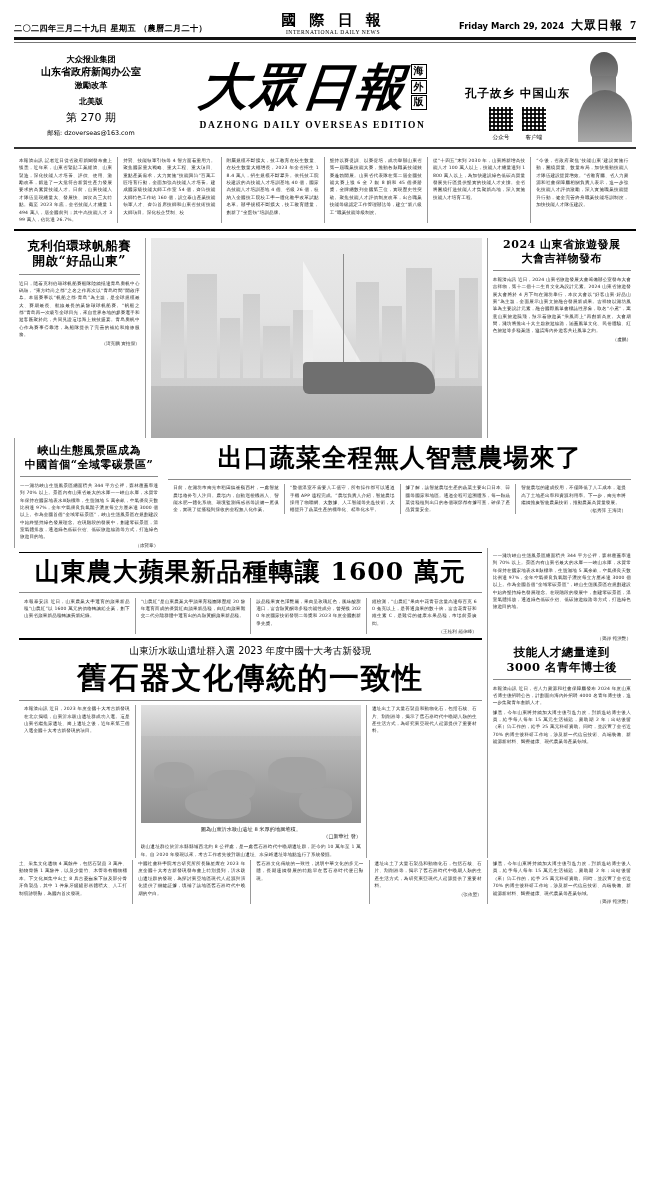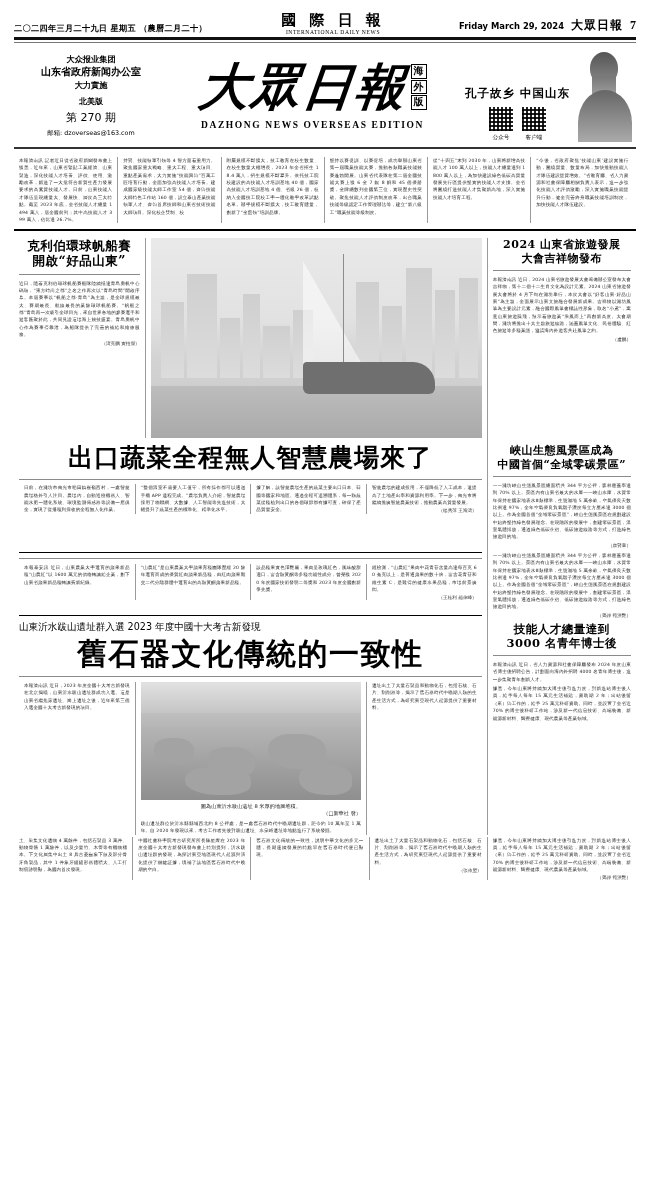--- a/index.html
+++ b/index.html
@@ -80,21 +80,21 @@
   }
   .byline { text-align:right; font-size:4.6px; font-family:"DejaVu Sans", sans-serif; color:#333; margin-top:2px; }
 
   .hr-blk { height:1.6px; background:#000; }
   .hr-thin { height:.6px; background:#8a8a8a; }
 
   
   .h-sm { text-align:center; font-weight:bold; font-size:12.5px; line-height:1.25; letter-spacing:.5px; font-family:"DejaVu Serif", serif; }
   .h-md { text-align:center; font-weight:bold; font-size:25px; line-height:1.15; letter-spacing:1px; font-family:"DejaVu Serif", serif; }
   .h-lg { text-align:center; font-weight:bold; font-size:30px; line-height:1.1; letter-spacing:1.5px; font-family:"DejaVu Sans", sans-serif; }
-  .kicker-sm { text-align:left; font-size:9.6px; font-family:"DejaVu Sans", sans-serif; }
+  .kicker-sm { text-align:center; font-size:9.6px; font-family:"DejaVu Sans", sans-serif; }
 
   
   .photo { position:relative; overflow:hidden; background:#d8d8d8; }
   .photo-harbor {
     background:
       linear-gradient(180deg,#e9e9e9 0%,#e2e2e2 40%,#d2d2d2 62%,#c9c9c9 100%);
   }
   .sky-blds { position:absolute; inset:0; }
   .bld { position:absolute; bottom:30%; background:linear-gradient(180deg,#cfcfcf,#dcdcdc); }
   .water { position:absolute; left:0; right:0; bottom:0; height:26%; background:linear-gradient(180deg,#bdbdbd,#a9a9a9); }
@@ -128,36 +128,36 @@
     </div>
   </div>
   <div class="rule-thick"></div>
   <div class="rule-thin"></div>
 
   <div class="masthead">
 
     <div class="mh-left">
       <div class="l1">大众报业集团</div>
       <div class="l2">山东省政府新闻办公室</div>
-      <div class="l3">大力實施</div>
+      <div class="l3">激勵改革</div>
       <div class="l4">北美版</div>
       <div class="l5">第 270 期</div>
       <div class="l6">邮箱: dzoverseas@163.com</div>
     </div>
 
     <div class="mh-center">
       <div class="mh-logo">
         <div class="mh-logo-cn">大眾日報</div>
         <div class="mh-badge">
           <span>海</span>
           <span>外</span>
           <span>版</span>
         </div>
       </div>
-      <div class="mh-en">DAZHONG NEWS OVERSEAS EDITION</div>
+      <div class="mh-en">DAZHONG DAILY OVERSEAS EDITION</div>
     </div>
 
     <div class="mh-right">
       <div class="mh-right-txt">
         <div class="mh-slogan">孔子故乡 中国山东</div>
         <div class="qr-row">
           <div class="qr-box">
             <div class="qr"></div>
             <div class="qr-cap">公众号</div>
           </div>
@@ -235,52 +235,53 @@
     <div class="col col-sep" style="width:24%">
       <div class="h-sm" style="font-size:11px">2024 山東省旅遊發展</div>
       <div class="h-sm" style="font-size:11px">大會吉祥物發布</div>
       <div class="hr-thin" style="margin:5px 0;"></div>
       <div class="bodytext">本報濟南訊 近日，2024 山東省旅遊發展大會籌備辦公室發布大會吉祥物，第十二個十二生肖文化為設計元素。2024 山東省旅遊發展大會將於 4 月下旬在濰坊舉行，本次大會以“好客山東·好品山東”為主題，全面展示山東文旅融合發展新成果。吉祥物以濰坊風箏為主要設計元素，融合國際風箏會標誌性形象，取名“小鳶”，寓意山東旅遊騰飛，預示着旅遊業“乘風而上”再創新高度。大會期間，濰坊將推出十大主題旅遊線路，涵蓋風箏文化、民俗體驗、紅色旅遊等多種業態，邀請海內外遊客共赴風箏之約。</div>
       <div class="byline">（盧鵬）</div>
     </div>
   </div>
 
   <div class="cols">
+    <div class="col col-sep" style="width:24%">
+      <div class="h-sm" style="font-size:11px;margin-top:6px;">峽山生態風景區成為</div>
+      <div class="h-sm" style="font-size:11px">中國首個“全域零碳景區”</div>
+      <div class="hr-thin" style="margin:5px 0;"></div>
+      <div class="bodytext">——濰坊峽山生態風景區總面積共 344 平方公裡，森林覆蓋率達到 70% 以上。景區內有山東省最大的水庫——峽山水庫，水質常年保持在國家地表水Ⅲ類標準，生態濕地 5 萬余畝，空氣優良天數比例達 97%，全年空氣優良負氧離子濃度每立方厘米達 3000 個以上。作為全國首個“全域零碳景區”，峽山生態風景區在規劃建設中始終堅持綠色發展理念。在現階段的發展中，創建零碳景區，溫室氣體排放，通過綠色低碳住宿、低碳旅遊線路等方式，打造綠色旅遊目的地。</div>
+      <div class="byline">（康賢章）</div>
+    </div>
+
     <div class="col" style="width:76%">
       <div class="h-md" style="margin-top:6px;">出口蔬菜全程無人智慧農場來了</div>
       <div class="hr-thin" style="margin:6px 0 5px 0;"></div>
       <div class="cols">
         <div class="col" style="width:25%">
             <div class="bodytext">日前，在濰坊市壽光市稻田鎮崔嶺西村，一處智慧農場格外引人注目。農場內，自動巡檢機器人、智能水肥一體化系統、環境監測傳感器等設備一應俱全，實現了從播種到採收的全程無人化作業。</div>
           </div>
         <div class="col col-sep" style="width:25%">
             <div class="bodytext">“整個溫室不需要人工值守，所有操作都可以通過手機 APP 遠程完成。”農場負責人介紹，智慧農場採用了物聯網、大數據、人工智能等先進技術，大幅提升了蔬菜生產的標準化、精準化水平。</div>
           </div>
         <div class="col col-sep" style="width:25%">
             <div class="bodytext">據了解，該智慧農場生產的蔬菜主要出口日本、韓國等國家和地區。通過全程可追溯體系，每一顆蔬菜從種植到出口的各個環節都有據可查，確保了產品質量安全。</div>
           </div>
         <div class="col col-sep" style="width:25%">
           <div class="bodytext">智慧農場的建成投用，不僅降低了人工成本，還提高了土地產出率和資源利用率。下一步，壽光市將繼續推廣智慧農業技術，推動農業高質量發展。</div>
           <div class="byline">（楊秀萍 王海濤）</div>
         </div>
       </div>
     </div>
-
-    <div class="col col-sep" style="width:24%">
-      <div class="h-sm" style="font-size:11px;margin-top:6px;">峽山生態風景區成為</div>
-      <div class="h-sm" style="font-size:11px">中國首個“全域零碳景區”</div>
-      <div class="hr-thin" style="margin:5px 0;"></div>
-      <div class="bodytext">——濰坊峽山生態風景區總面積共 344 平方公裡，森林覆蓋率達到 70% 以上。景區內有山東省最大的水庫——峽山水庫，水質常年保持在國家地表水Ⅲ類標準，生態濕地 5 萬余畝，空氣優良天數比例達 97%，全年空氣優良負氧離子濃度每立方厘米達 3000 個以上。作為全國首個“全域零碳景區”，峽山生態風景區在規劃建設中始終堅持綠色發展理念。在現階段的發展中，創建零碳景區，溫室氣體排放，通過綠色低碳住宿、低碳旅遊線路等方式，打造綠色旅遊目的地。</div>
-      <div class="byline">（康賢章）</div>
-    </div>
   </div>
 
   <div class="cols">
     <div class="col" style="width:76%">
       <div class="hr-blk" style="margin:4px 0 5px 0;"></div>
+      <div class="h-md">山東農大蘋果新品種轉讓 1600 萬元</div>
       <div class="hr-thin" style="margin:5px 0;"></div>
       <div class="cols">
         <div class="col" style="width:25%">
             <div class="bodytext">本報泰安訊 近日，山東農業大學選育的蘋果新品種“山農紅”以 1600 萬元的價格轉讓給企業，創下山東省蘋果新品種轉讓費新紀錄。</div>
           </div>
         <div class="col col-sep" style="width:25%">
             <div class="bodytext">“山農紅”是山東農業大學蘋果育種團隊歷經 20 餘年選育而成的優質紅肉蘋果新品種，由紅肉蘋果雜交二代分離群體中選育出的高類黃酮蘋果新品種。</div>
           </div>
         <div class="col col-sep" style="width:25%">
             <div class="bodytext">該品種果實色澤艷麗，果肉呈玫瑰紅色，風味酸甜適口，富含類黃酮等多種功能性成分，曾榮獲 2020 年度國家技術發明二等獎和 2023 年度全國創新爭先獎。</div>

